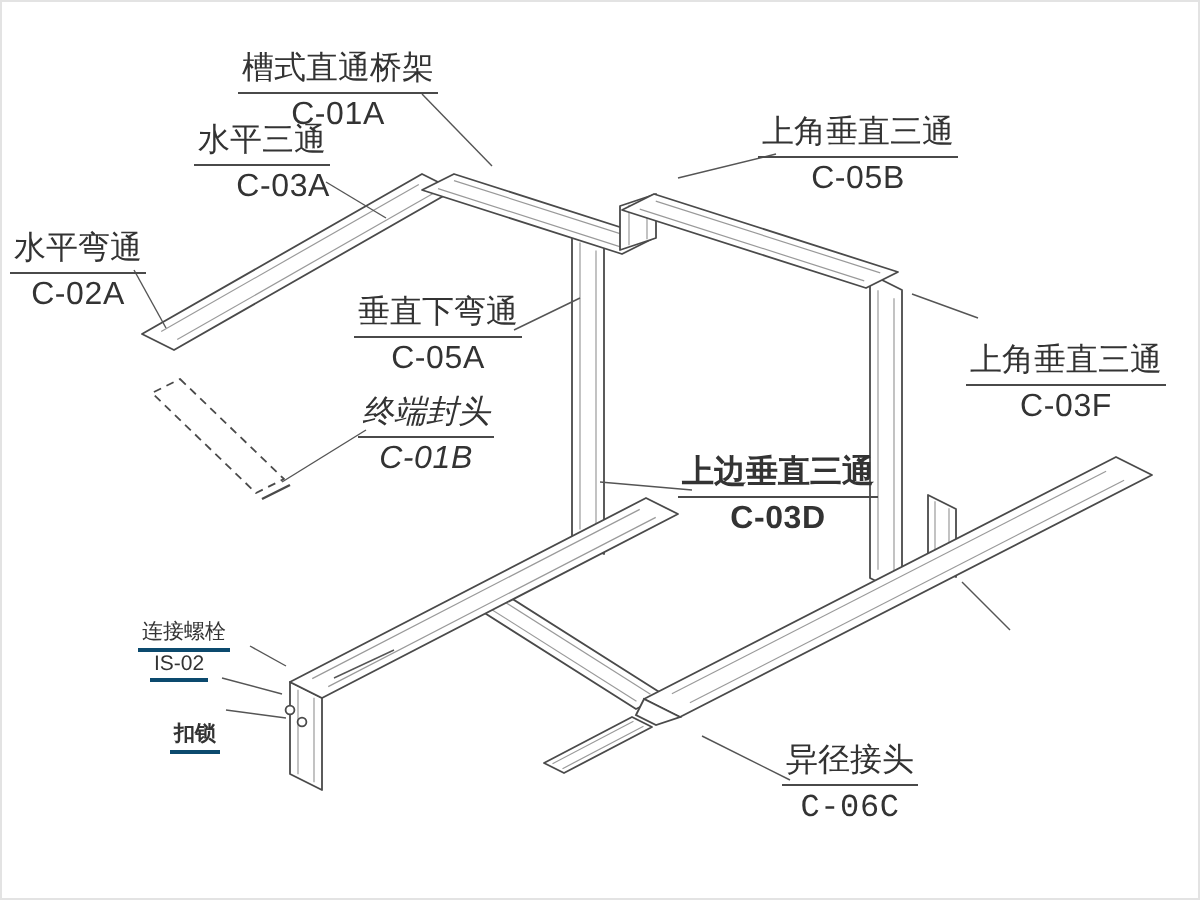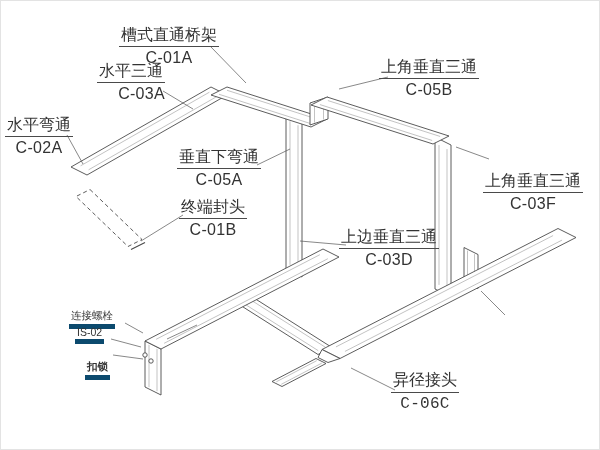--- a/index.html
+++ b/index.html
@@ -11,21 +11,21 @@
   #drawing{position:absolute;left:0;top:0;}
   .lbl{
     position:absolute;transform:translateX(-50%);
     display:flex;flex-direction:column;align-items:center;
     color:#333;font-size:16px;line-height:1.25;white-space:nowrap;
   }
   .lbl .lname{border-bottom:1px solid #4a4a4a;padding:0 2px 1px 2px;}
   .lbl .lcode{padding-top:1px;letter-spacing:.3px;}
   .lbl-s{
     position:absolute;color:#333;font-size:10.5px;white-space:nowrap;
-    border-bottom:5px solid #0c4a6e;padding:0 2px 1px 2px;
+    border-bottom:2px solid #0c4a6e;padding:0 2px 1px 2px;
   }
 </style>
 </head>
 <body>
 
 <div id="stage">
 
   <svg id="drawing" width="600" height="450" viewBox="0 0 600 450">
       <polygon points="89,188.5 141,238.5 127,245.5 75,195.5" fill="#ffffff" stroke="#4a4a4a" stroke-width="0.9" stroke-linejoin="round" stroke-dasharray="4,3"></polygon>
       <polygon points="86,174 226,94 210,86 70,166" fill="#ffffff" stroke="#4a4a4a" stroke-width="0.9" stroke-linejoin="round"></polygon>
@@ -97,29 +97,29 @@
     <span class="lcode">C-02A</span>
   </div>
   <div class="lbl" style="left:428px;top:56px;">
     <span class="lname">上角垂直三通</span>
     <span class="lcode">C-05B</span>
   </div>
   <div class="lbl" style="left:218px;top:146px;text-align:right;">
     <span class="lname">垂直下弯通</span>
     <span class="lcode">C-05A</span>
   </div>
-  <div class="lbl" style="left:212px;top:196px;">
+  <div class="lbl" style="left:212px;top:196px;font-style:italic;">
     <span class="lname">终端封头</span>
     <span class="lcode">C-01B</span>
   </div>
   <div class="lbl" style="left:532px;top:140px;margin-top:30px;">
     <span class="lname">上角垂直三通</span>
     <span class="lcode">C-03F</span>
   </div>
-  <div class="lbl" style="left:388px;top:226px;">
+  <div class="lbl" style="left:388px;top:226px;font-weight:bold;">
     <span class="lname">上边垂直三通</span>
     <span class="lcode">C-03D</span>
   </div>
   <div class="lbl" style="left:424px;top:370px;font-family:Liberation Mono, monospace;">
     <span class="lname">异径接头</span>
     <span class="lcode">C-06C</span>
   </div>
 
   <div class="lbl-s" style="left:68px;top:308px;">连接螺栓</div>
   <div class="lbl-s" style="left:74px;top:325px;">IS-02</div>

